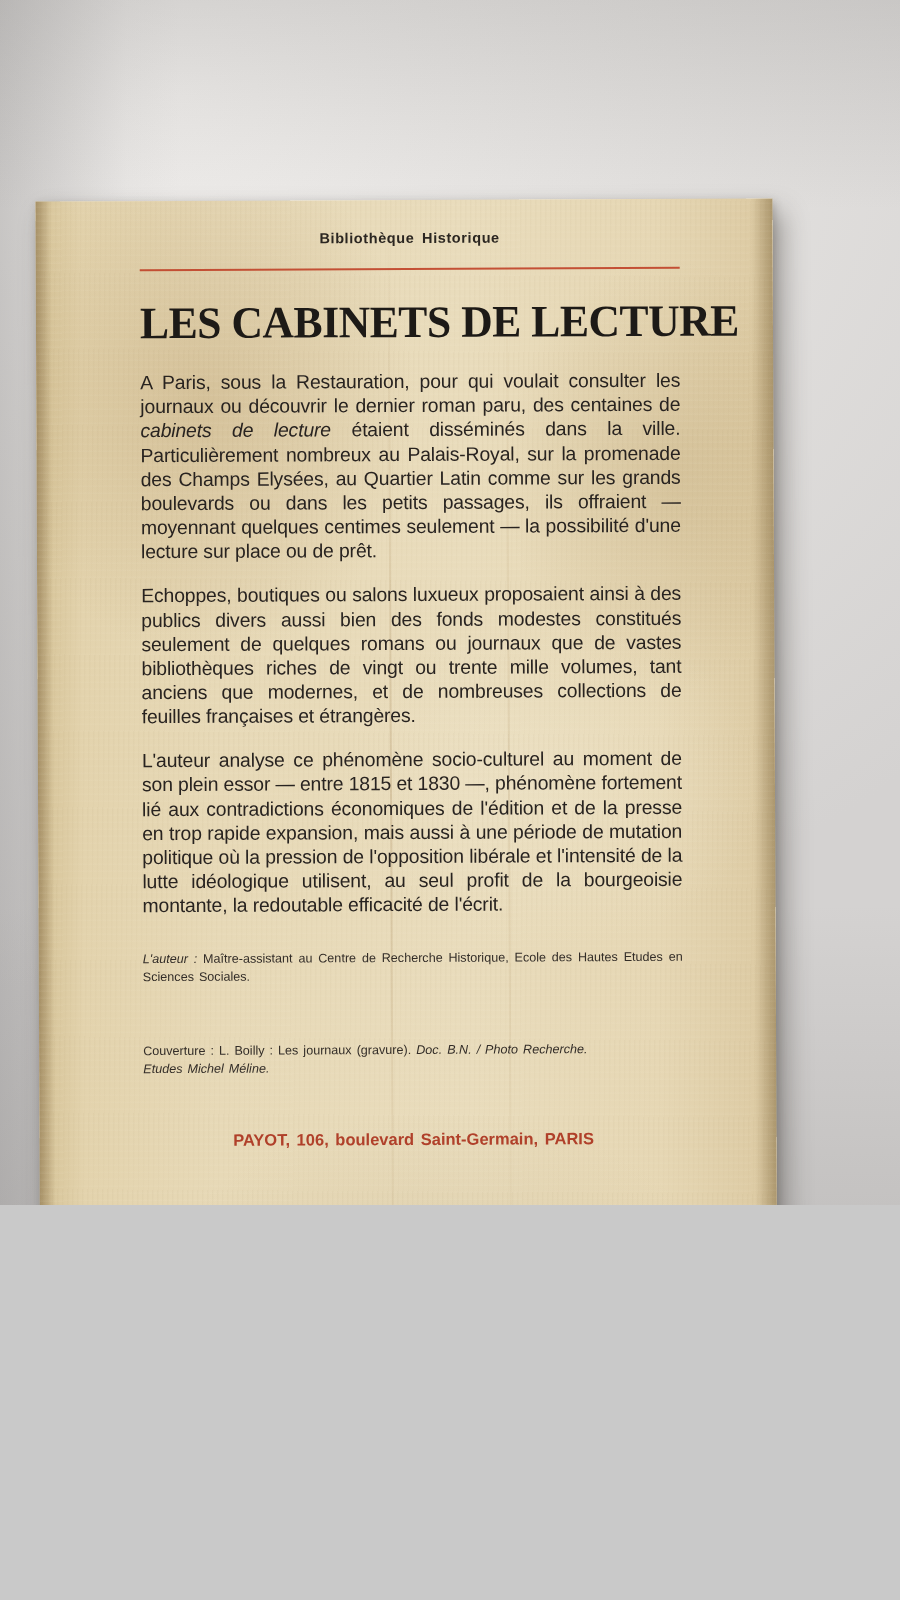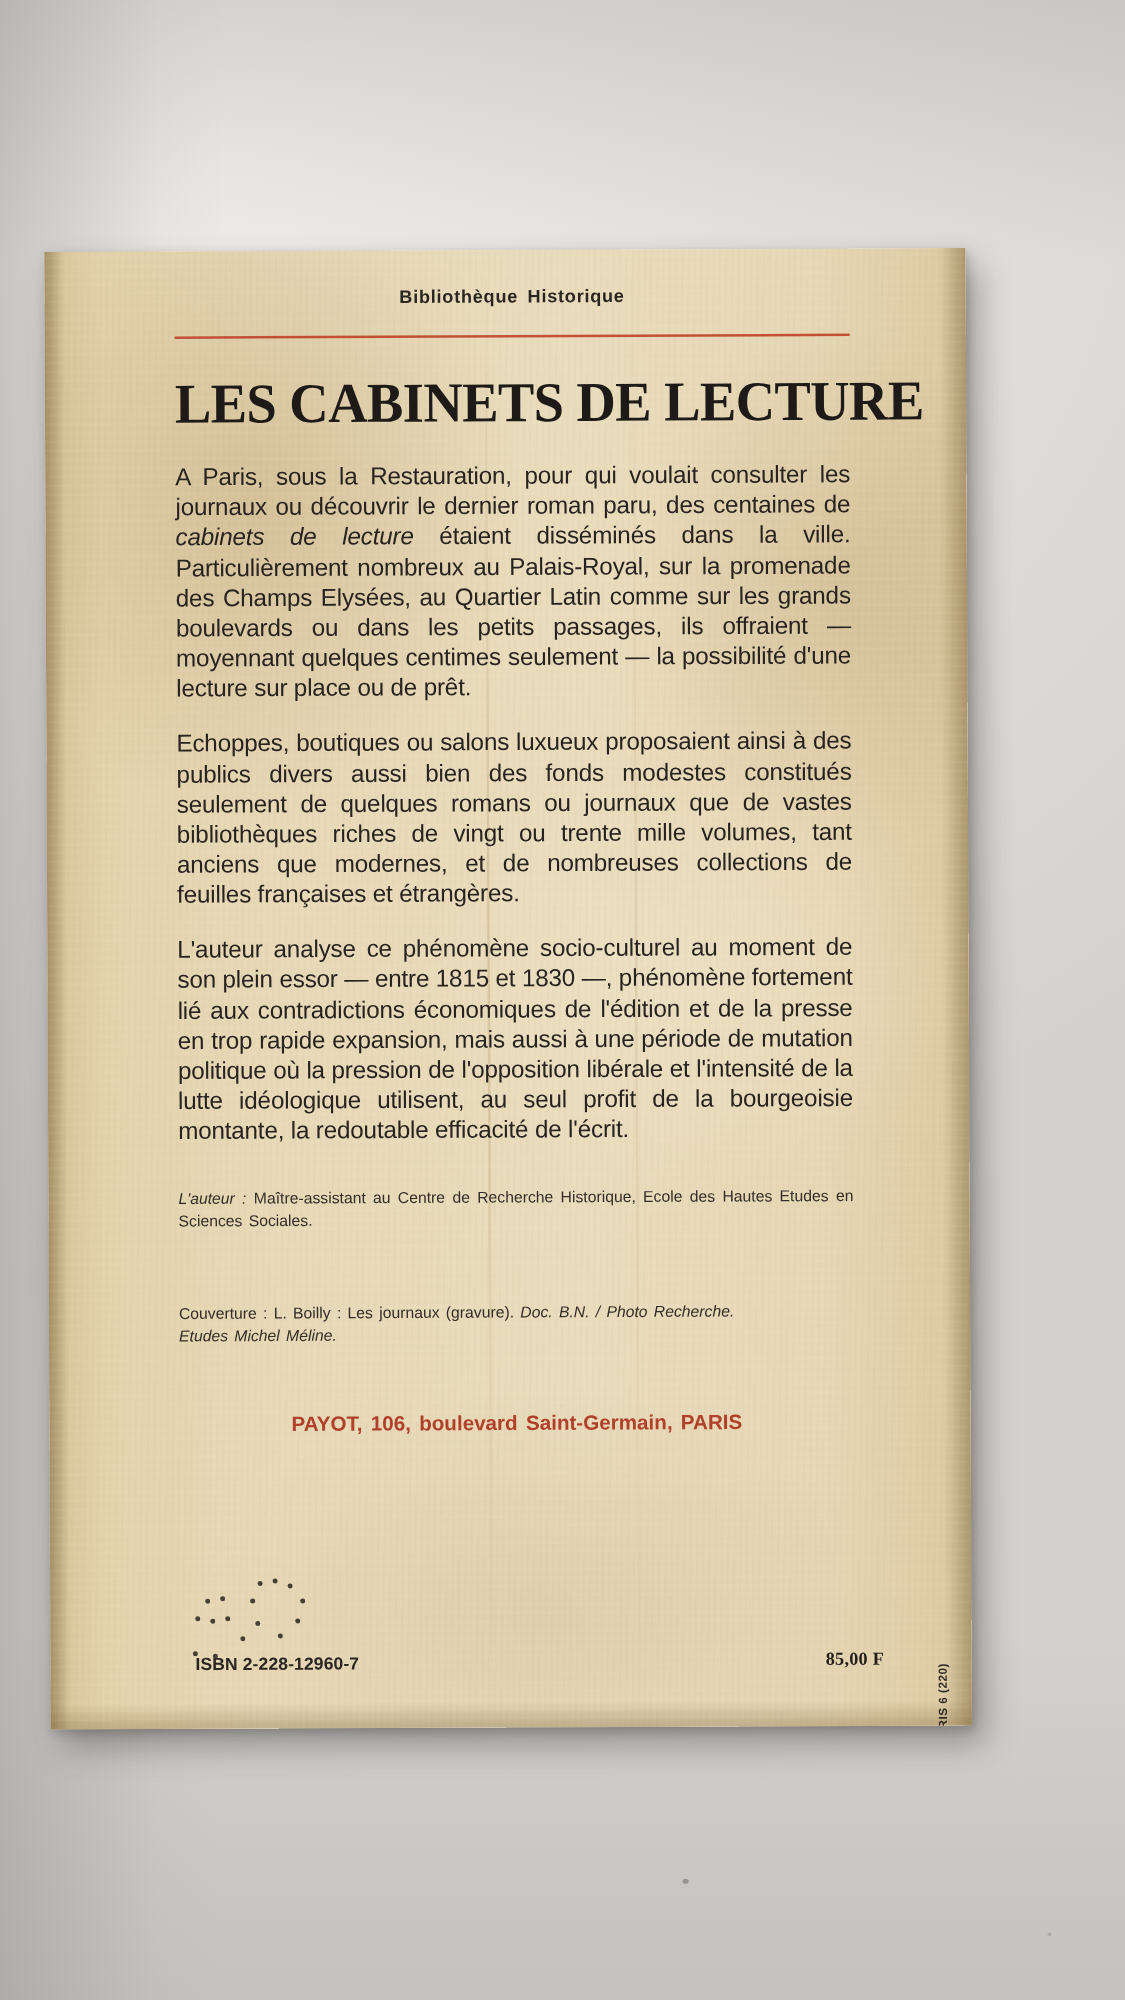--- a/index.html
+++ b/index.html
@@ -11,21 +11,21 @@
     width: 900px;
     height: 1600px;
     overflow: hidden;
     font-family: "Liberation Sans", sans-serif;
   }
 
   
   #photo {
     position: relative;
     width: 900px;
-    height: 1600px;
+    height: 1205px;
     background:
       radial-gradient(ellipse 1100px 900px at 20% 8%, #f0eeec 0%, #e3e1df 45%, #d4d2d1 100%);
     overflow: hidden;
   }
   #photo .bg-shade-left {
     position: absolute;
     left: 0; top: 0; width: 180px; height: 1600px;
     background: linear-gradient(to right, rgba(120,118,118,0.30), rgba(150,148,148,0.05) 70%, rgba(0,0,0,0));
     pointer-events: none;
   }

